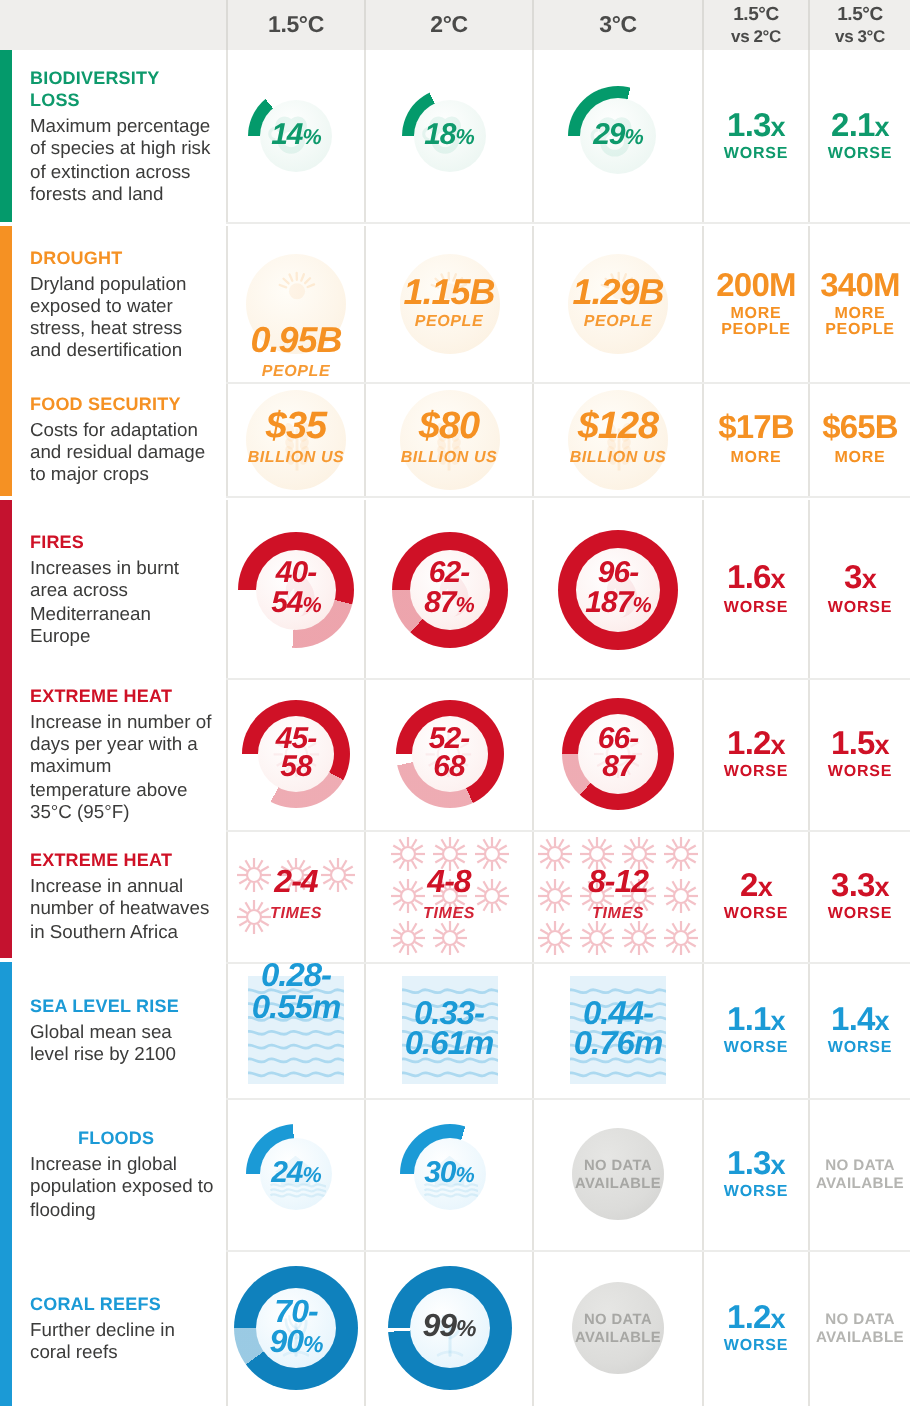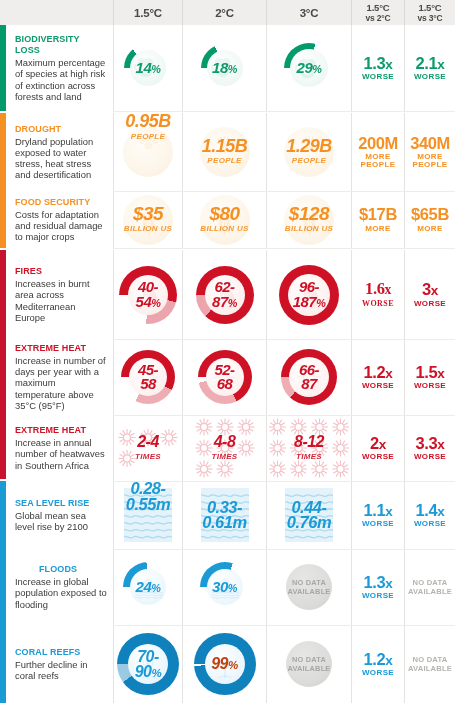--- a/index.html
+++ b/index.html
@@ -214,21 +214,21 @@
         </div>
       </div>
       <div class="row" style="top: 113px; height: 78px;">
         <div class="cell c-desc">
           <div class="desc">
             <div class="title" style="color: rgb(245, 145, 35);">DROUGHT</div>
             <div class="body">Dryland population exposed to water stress, heat stress and desertification</div>
           </div>
         </div>
         <div class="cell c1">
-          <div style="position: relative; width: 100%; height: 100%; display: flex; align-items: flex-start; justify-content: center;">
+          <div style="position: relative; width: 100%; height: 100%; display: flex; align-items: flex-end; justify-content: center;">
             <div style="position: absolute; width: 50px; height: 50px; border-radius: 50%; background: radial-gradient(circle at 42% 36%, rgb(255, 253, 248) 0%, rgb(253, 245, 233) 60%, rgb(251, 239, 221) 100%); top: 50%; left: 50%; transform: translate(-50%, -50%); z-index: 0;">
               <div class="wm" style="align-items: flex-start; padding-top: 6px;">
                 <svg width="23" height="23" viewBox="0 0 40 40">
                   <circle cx="20" cy="22" r="7" fill="rgba(245,145,35,0.16)"></circle>
                   <line x1="10.603073792140915" y1="18.579798566743314" x2="4.964918067425465" y2="16.5276777067893" stroke="rgba(245,145,35,0.3)" stroke-width="2" stroke-linecap="round"></line>
                   <line x1="12.686462983808294" y1="15.180016399375017" x2="8.29834077409327" y2="11.088026239000026" stroke="rgba(245,145,35,0.3)" stroke-width="2" stroke-linecap="round"></line>
                   <line x1="15.932633569242" y1="12.86454542357399" x2="13.492213710787198" y2="7.383272677718384" stroke="rgba(245,145,35,0.3)" stroke-width="2" stroke-linecap="round"></line>
                   <line x1="19.825475935627164" y1="12.001523048436088" x2="19.720761497003465" y2="6.00243687749774" stroke="rgba(245,145,35,0.3)" stroke-width="2" stroke-linecap="round"></line>
                   <line x1="23.74606593415912" y1="12.728161454332126" x2="25.99370549465459" y2="7.165058326931401" stroke="rgba(245,145,35,0.3)" stroke-width="2" stroke-linecap="round"></line>
                   <line x1="27.071067811865476" y1="14.928932188134523" x2="31.31370849898476" y2="10.686291501015237" stroke="rgba(245,145,35,0.3)" stroke-width="2" stroke-linecap="round"></line>
@@ -440,21 +440,21 @@
                   <path d="M20 4c2 7-6 9-6 16 0 3 1 5 2.5 6.4C15 25 16 21 19 19c-1 6 6 6 6 12 0 3-2 5-5 5 6 0 11-4.6 11-11C31 16 24 13 20 4Z" fill="rgba(207,17,38,0.13)"></path>
                 </svg>
               </div>
             </div>
             <div class="val" style="color: rgb(207, 17, 38); font-size: 15px; position: absolute; z-index: 5;">
               <span class="num">96-<br>187<span class="pct">%</span></span>
             </div>
           </div>
         </div>
         <div class="cell c4">
-          <div class="cmp" style="color: rgb(207, 17, 38); font-family: Liberation Serif, serif;">
+          <div class="cmp" style="color: rgb(207, 17, 38);">
             <span class="big">1.6<span class="x">x</span></span>
             <span class="sub">WORSE</span>
           </div>
         </div>
         <div class="cell c5">
           <div class="cmp" style="color: rgb(207, 17, 38);">
             <span class="big">3<span class="x">x</span></span>
             <span class="sub">WORSE</span>
           </div>
         </div>
@@ -1131,21 +1131,21 @@
                 <svg width="34" height="34" viewBox="0 0 40 40">
                   <path d="M20 36V18" fill="none" stroke="rgba(27,154,214,0.22)" stroke-width="1.8" stroke-linecap="round"></path>
                   <path d="M20 24c-4-1-6-5-6-9" fill="none" stroke="rgba(27,154,214,0.2)" stroke-width="1.6" stroke-linecap="round"></path>
                   <path d="M20 26c4-1.5 6-5.5 6-10" fill="none" stroke="rgba(27,154,214,0.2)" stroke-width="1.6" stroke-linecap="round"></path>
                   <path d="M20 20c-2.5-1-4-4-4-7" fill="none" stroke="rgba(27,154,214,0.18)" stroke-width="1.4" stroke-linecap="round"></path>
                   <path d="M20 21c2.5-1.5 3.5-4.5 3.5-7.5" fill="none" stroke="rgba(27,154,214,0.18)" stroke-width="1.4" stroke-linecap="round"></path>
                   <path d="M13 36c3-2 5-2 7-2s4 0 7 2" fill="none" stroke="rgba(27,154,214,0.16)" stroke-width="1.6" stroke-linecap="round"></path>
                 </svg>
               </div>
             </div>
-            <div class="val" style="color: #c2410c; font-size: 16px; position: absolute; z-index: 5;">
+            <div class="val" style="color: #404040; font-size: 16px; position: absolute; z-index: 5;">
               <span class="num">99<span class="pct">%</span></span>
             </div>
           </div>
         </div>
         <div class="cell c3">
           <div class="nodata">
             <span>NO DATA AVAILABLE</span>
           </div>
         </div>
         <div class="cell c4">

